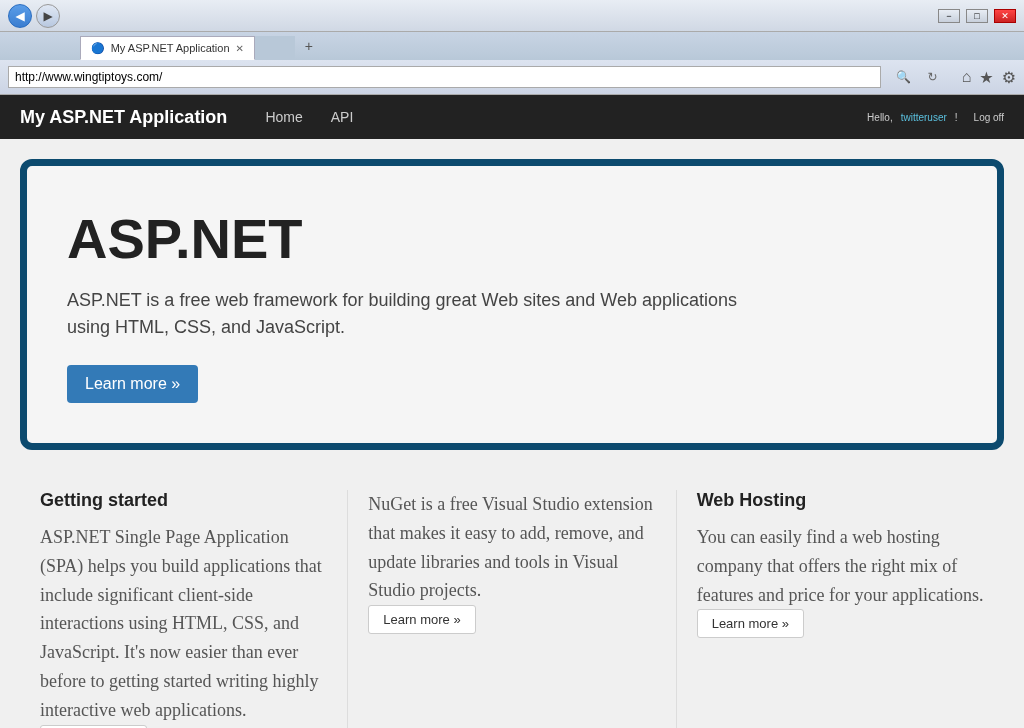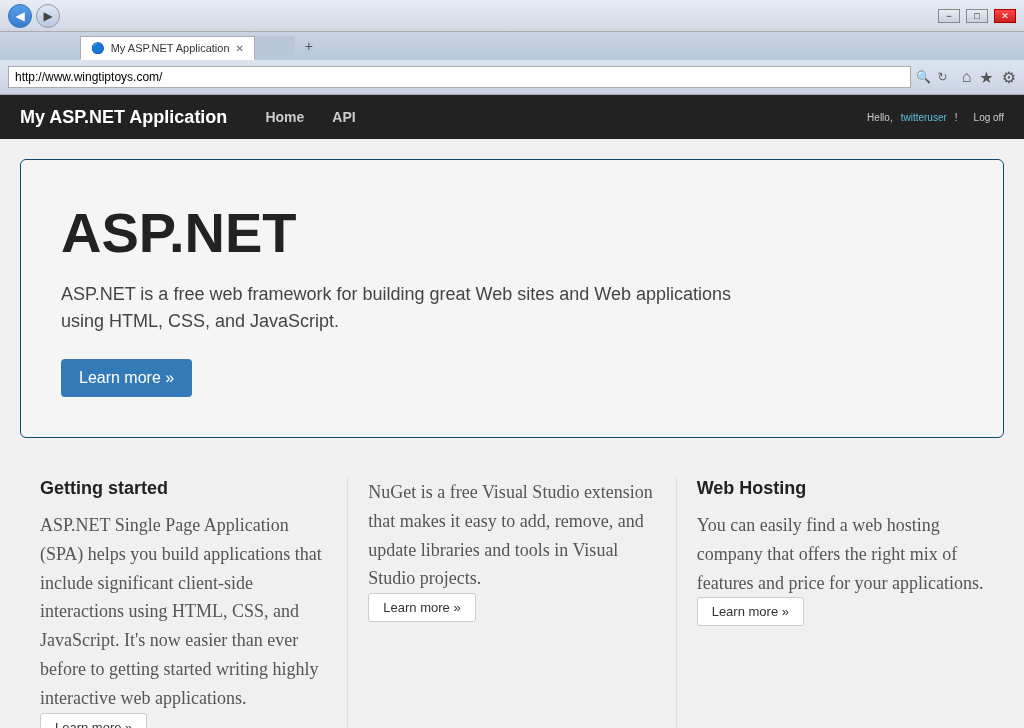--- a/index.html
+++ b/index.html
@@ -68,21 +68,21 @@
       min-width: 160px;
       cursor: pointer;
     }
     .tab.active { background: white; border-bottom: 1px solid white; }
     .tab-close { color: #666; font-size: 10px; margin-left: auto; }
     .tab-new { width: 20px; height: 20px; display: flex; align-items: center; justify-content: center; color: #555; font-size: 14px; cursor: pointer; margin-left: 4px; margin-bottom: 4px; }
     .address-bar {
       display: flex;
       align-items: center;
       padding: 4px 8px;
-      gap: 6px;
+      gap: 16px;
       background: linear-gradient(to bottom, #dde4f0, #ccd4e4);
       height: 34px;
     }
     .url-input {
       flex: 1;
       height: 22px;
       border: 1px solid #aaa;
       padding: 0 6px;
       font-size: 12px;
       background: white;
@@ -120,40 +120,39 @@
     }
     .nav-link {
       color: #ccc;
       text-decoration: none;
       padding: 12px 14px;
       height: 44px;
       display: flex;
       align-items: center;
       font-size: 14px;
       cursor: pointer;
-      font-weight: bold;
     }
     .navbar-right {
       margin-left: auto;
       display: flex;
       align-items: center;
       gap: 8px;
       font-size: 10px;
       color: #ccc;
     }
     .navbar-right .username { color: #5bc0de; }
     .navbar-right a { color: #ccc; text-decoration: none; }
 
     
     .hero {
       background: #f5f5f5;
-      border: 1px solid #0c4a6e;
+      border: 7px solid #0c4a6e;
       margin: 20px 20px;
       padding: 40px 40px;
-      border-radius: 6px;
+      border-radius: 12px;
     }
     .hero h1 {
       font-size: 56px;
       font-weight: 900;
       color: #222;
       margin-bottom: 16px;
     }
     .hero p {
       font-size: 18px;
       color: #444;

